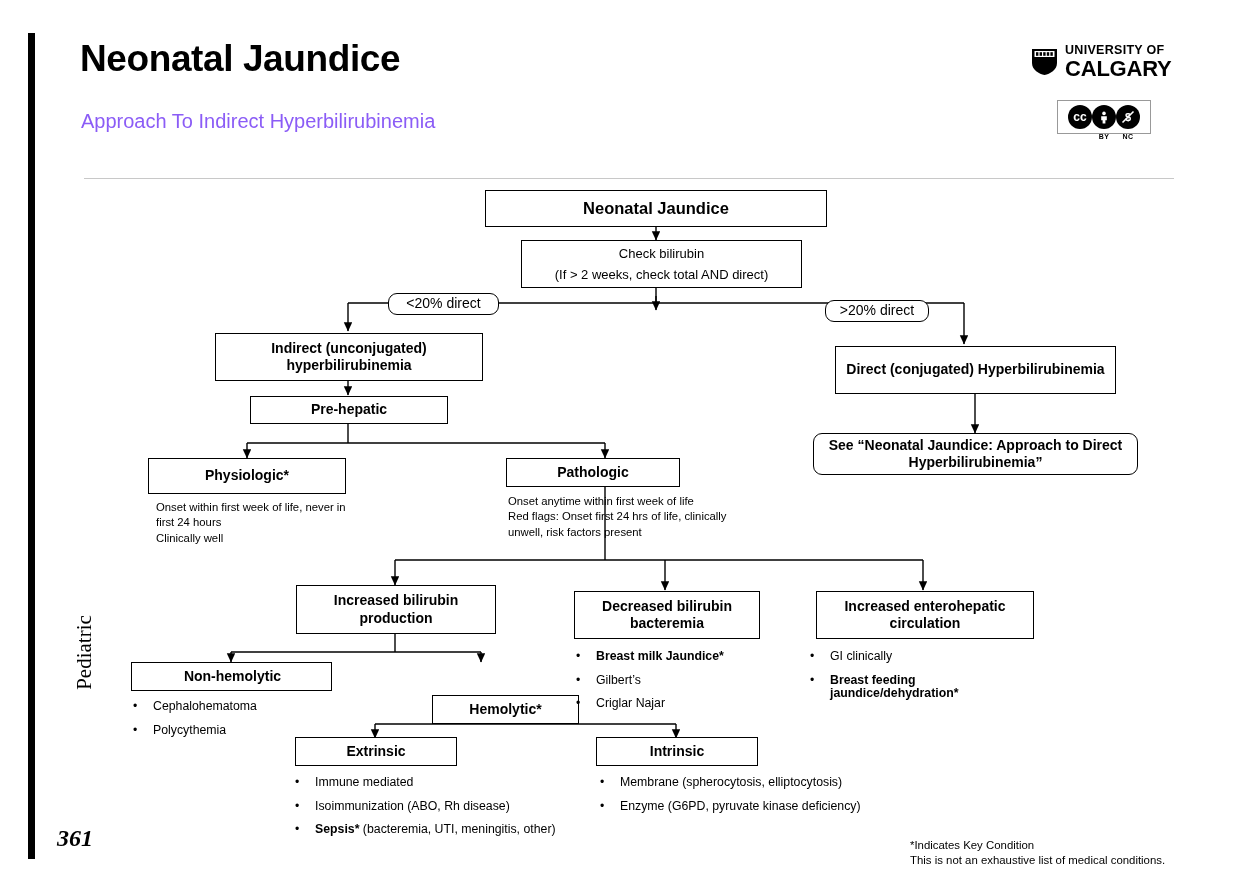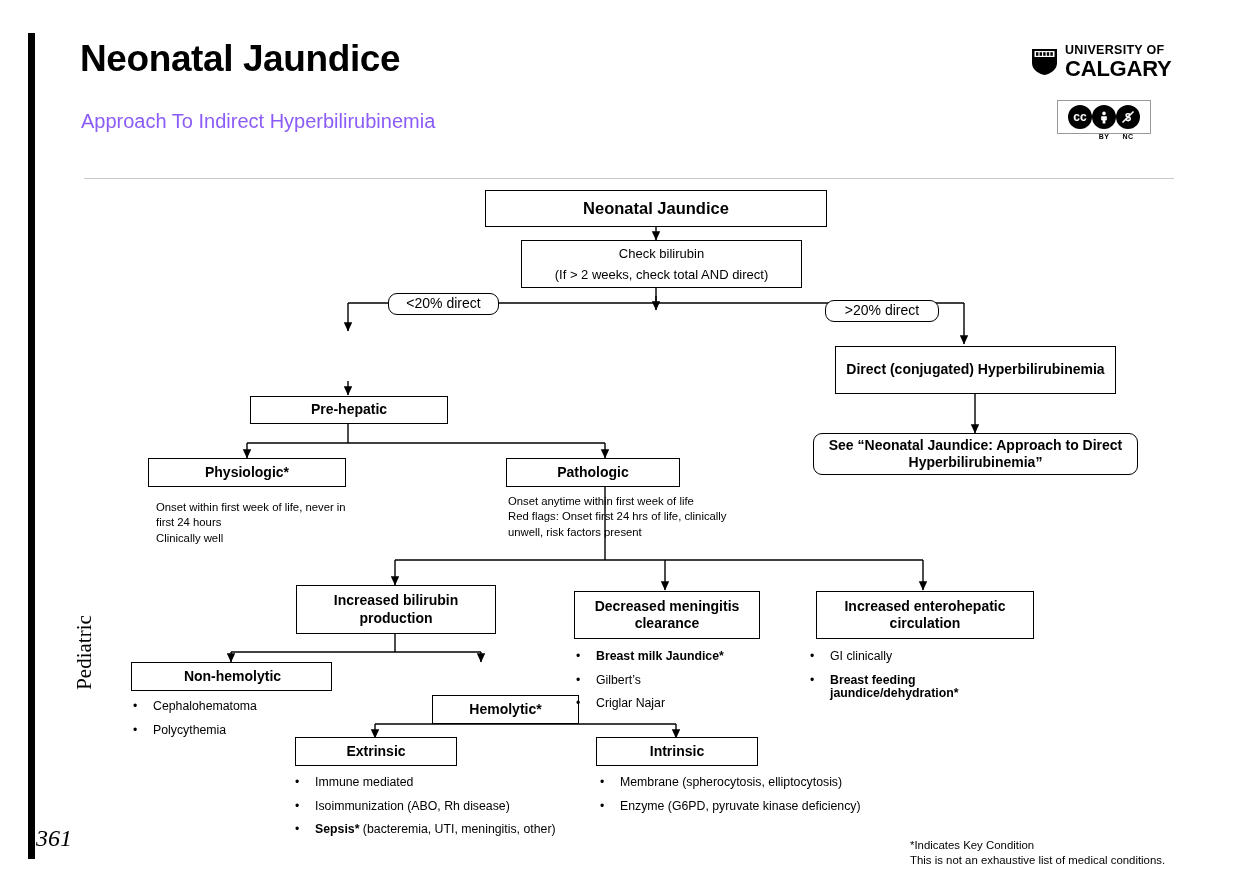--- a/index.html
+++ b/index.html
@@ -130,22 +130,23 @@
     font-size: 21px;
     color: #000;
     font-family: "Liberation Serif", serif;
   }
   .page-num {
     position: absolute;
     left: 36px;
     top: 825px;
     font-size: 24px;
     font-style: italic;
-    font-weight: normal;
+    font-weight: bold;
     font-family: "Liberation Serif", serif;
+    padding-left: 21px;
   }
   
   .node {
     position: absolute;
     border: 1px solid #000;
     background: #fff;
     box-sizing: border-box;
     display: flex;
     align-items: center;
     justify-content: center;
@@ -298,40 +299,41 @@
 
   <div class="node bold t16" style="left:485px; top:190px; width:342px; height:37px;">Neonatal Jaundice</div>
 
   <div class="node t13" style="left:521px; top:240px; width:281px; height:48px; flex-direction:column; justify-content:center; gap:5px;">
     <div>Check bilirubin</div>
     <div>(If &gt; 2 weeks, check total AND direct)</div>
   </div>
 
   <div class="node t12" style="left:388px; top:293px; width:111px; height:22px;">&lt;20% direct</div>
 
-  <div class="node t12" style="left:825px; top:300px; width:114px; height:22px;">&gt;20% direct</div>
-
+  <div class="node t12" style="left:825px; top:300px; width:104px; height:22px;">&gt;20% direct</div>
+
+  <div class="node bold t14" style="left:215px; top:333px; width:268px; height:48px;">Indirect (unconjugated) hyperbilirubinemia</div>
 
   <div class="node bold t14" style="left:835px; top:346px; width:281px; height:48px;">Direct (conjugated) Hyperbilirubinemia</div>
 
   <div class="node bold t12" style="left:813px; top:433px; width:325px; height:42px;">See “Neonatal Jaundice: Approach to Direct Hyperbilirubinemia”</div>
 
   <div class="node bold t14" style="left:250px; top:396px; width:198px; height:28px;">Pre-hepatic</div>
 
-  <div class="node bold t14" style="left:148px; top:458px; width:198px; height:29px;">Physiologic*</div>
+  <div class="node bold t14" style="left:148px; top:458px; width:198px; height:36px;">Physiologic*</div>
 
   <div class="node bold t14" style="left:506px; top:458px; width:174px; height:29px;">Pathologic</div>
 
   <div class="note" style="left:156px; top:500px; width:200px;">Onset within first week of life, never in first 24 hours<br>Clinically well</div>
 
   <div class="note" style="left:508px; top:494px; width:232px;">Onset anytime within first week of life<br>Red flags: Onset first 24 hrs of life, clinically unwell, risk factors present</div>
 
   <div class="node bold t14" style="left:296px; top:585px; width:200px; height:49px;">Increased bilirubin production</div>
 
-  <div class="node bold t14" style="left:574px; top:591px; width:186px; height:48px;">Decreased meningitis clearance</div>
+  <div class="node bold t14" style="left:574px; top:591px; width:186px; height:48px;">Decreased bilirubin bacteremia</div>
 
   <div class="node bold t14" style="left:816px; top:591px; width:218px; height:48px;">Increased enterohepatic circulation</div>
 
   <div class="node bold t14" style="left:131px; top:662px; width:201px; height:29px;padding-left:8px;">Non-hemolytic</div>
 
   <div class="node bold t14" style="left:408px; top:695px; width:147px; height:29px;margin-left:24px;">Hemolytic*</div>
 
   <div class="node bold t14" style="left:295px; top:737px; width:162px; height:29px;">Extrinsic</div>
 
   <div class="node bold t14" style="left:596px; top:737px; width:162px; height:29px;">Intrinsic</div>

